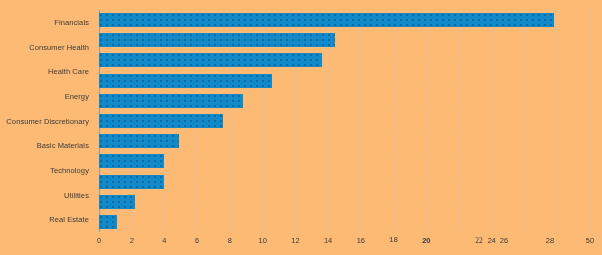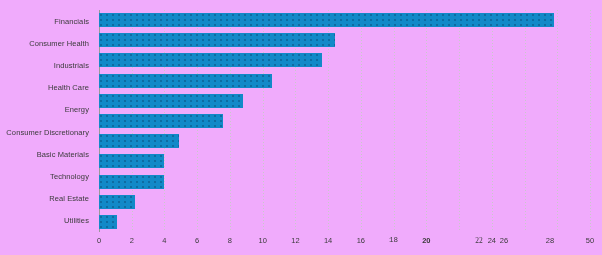--- a/index.html
+++ b/index.html
@@ -11,21 +11,21 @@
     width: 602px;
     height: 255px;
     font-family: "Liberation Sans", sans-serif;
     overflow: hidden;
   }
 
   #chart-root {
     position: relative;
     width: 602px;
     height: 255px;
-    background: #f0abfc;
+    background: #fdba74;
     box-sizing: border-box;
   }
 
   
   .plot {
     position: absolute;
     left: 99px;
     top: 10px;
     width: 491px;
     height: 222px;
@@ -113,28 +113,27 @@
   }
 </style>
 </head>
 <body>
 
 <div id="chart-root">
 
   <div class="cat-labels">
       <div class="cat-label">Financials</div>
       <div class="cat-label">Consumer Health</div>
-      <div class="cat-label">Industrials</div>
       <div class="cat-label">Health Care</div>
       <div class="cat-label">Energy</div>
       <div class="cat-label">Consumer Discretionary</div>
       <div class="cat-label">Basic Materials</div>
       <div class="cat-label">Technology</div>
+      <div class="cat-label">Utilities</div>
       <div class="cat-label">Real Estate</div>
-      <div class="cat-label">Utilities</div>
     </div>
 
   <div class="plot">
     <div class="gridlines">
         <div class="gridline zero" style="left: 0px;"></div>
         <div class="gridline" style="left: 32.7333px;"></div>
         <div class="gridline" style="left: 65.4667px;"></div>
         <div class="gridline" style="left: 98.2px;"></div>
         <div class="gridline" style="left: 130.933px;"></div>
         <div class="gridline" style="left: 163.667px;"></div>

